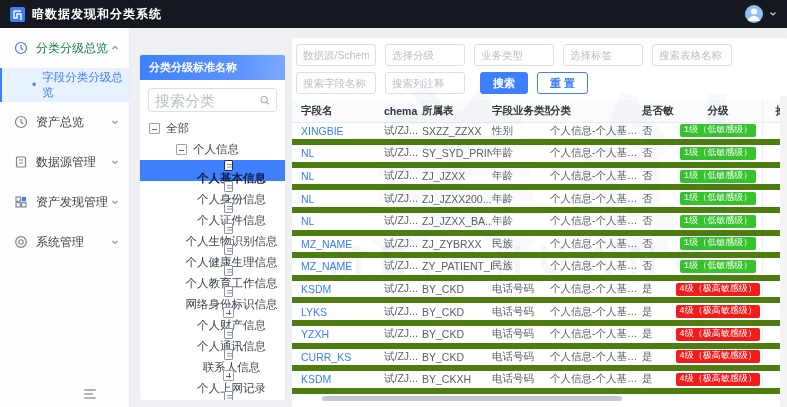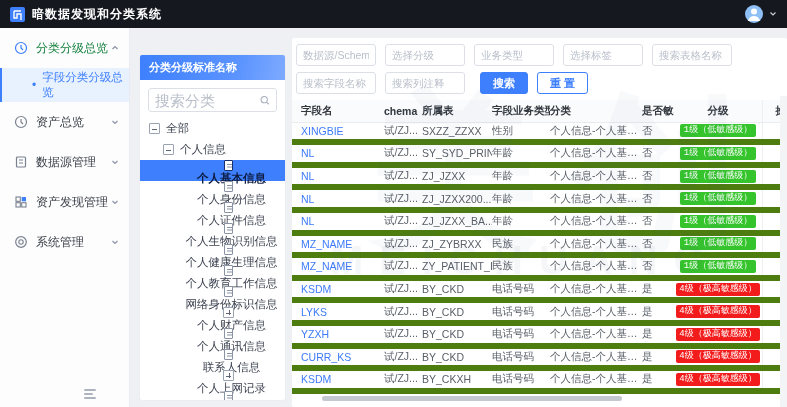--- a/index.html
+++ b/index.html
@@ -46,21 +46,21 @@
   .tnode { height:21px; display:flex; align-items:center; cursor:pointer; white-space:nowrap; }
   .tnode .tgl { width:11px; height:11px; border:1px solid #9aa3b2; border-radius:1px; position:relative;
                 margin-right:6px; flex:0 0 auto; background:#fff; }
   .tnode .tgl::before { content:""; position:absolute; left:2px; right:2px; top:4.5px; height:1px; background:#5c6677; }
   .tnode .tgl.plus::after { content:""; position:absolute; top:2px; bottom:2px; left:4.5px; width:1px; background:#5c6677; }
   .tnode .ficon { width:9px; height:11px; border:1px solid #8a93a3; border-radius:1px; margin-right:6px; flex:0 0 auto;
                   position:relative; background:#fff; }
   .tnode .ficon::before { content:""; position:absolute; left:1.5px; top:3px; width:5px; height:1px;
                   background:#8a93a3; box-shadow:0 2.5px 0 #8a93a3; }
   .tnode.lv0 { padding-left:9px; }
-  .tnode.lv1 { padding-left:23px; }
+  .tnode.lv1 { padding-left:23px;margin-left:13px; }
   .tnode.lv2 { padding-left:38px;flex-direction:column; }
   .tnode.selected { background:#3d7ffd; color:#0d1b3e; font-weight:bold; }
   .tnode.selected .ficon, .tnode.selected .ficon::before { border-color:#18306b; }
 
   
   .main-card { position:absolute; left:292px; top:38px; width:495px; height:369px; background:#fff;
                border-radius:2px; overflow:hidden; }
   .filters { padding:6px 4px 0 4px; }
   .f-row { display:flex; gap:9px; margin-bottom:6px; align-items:center; }
   .f-input { width:80px; height:22px; border:1px solid #dcdfe6; border-radius:3px; padding:0 6px;

